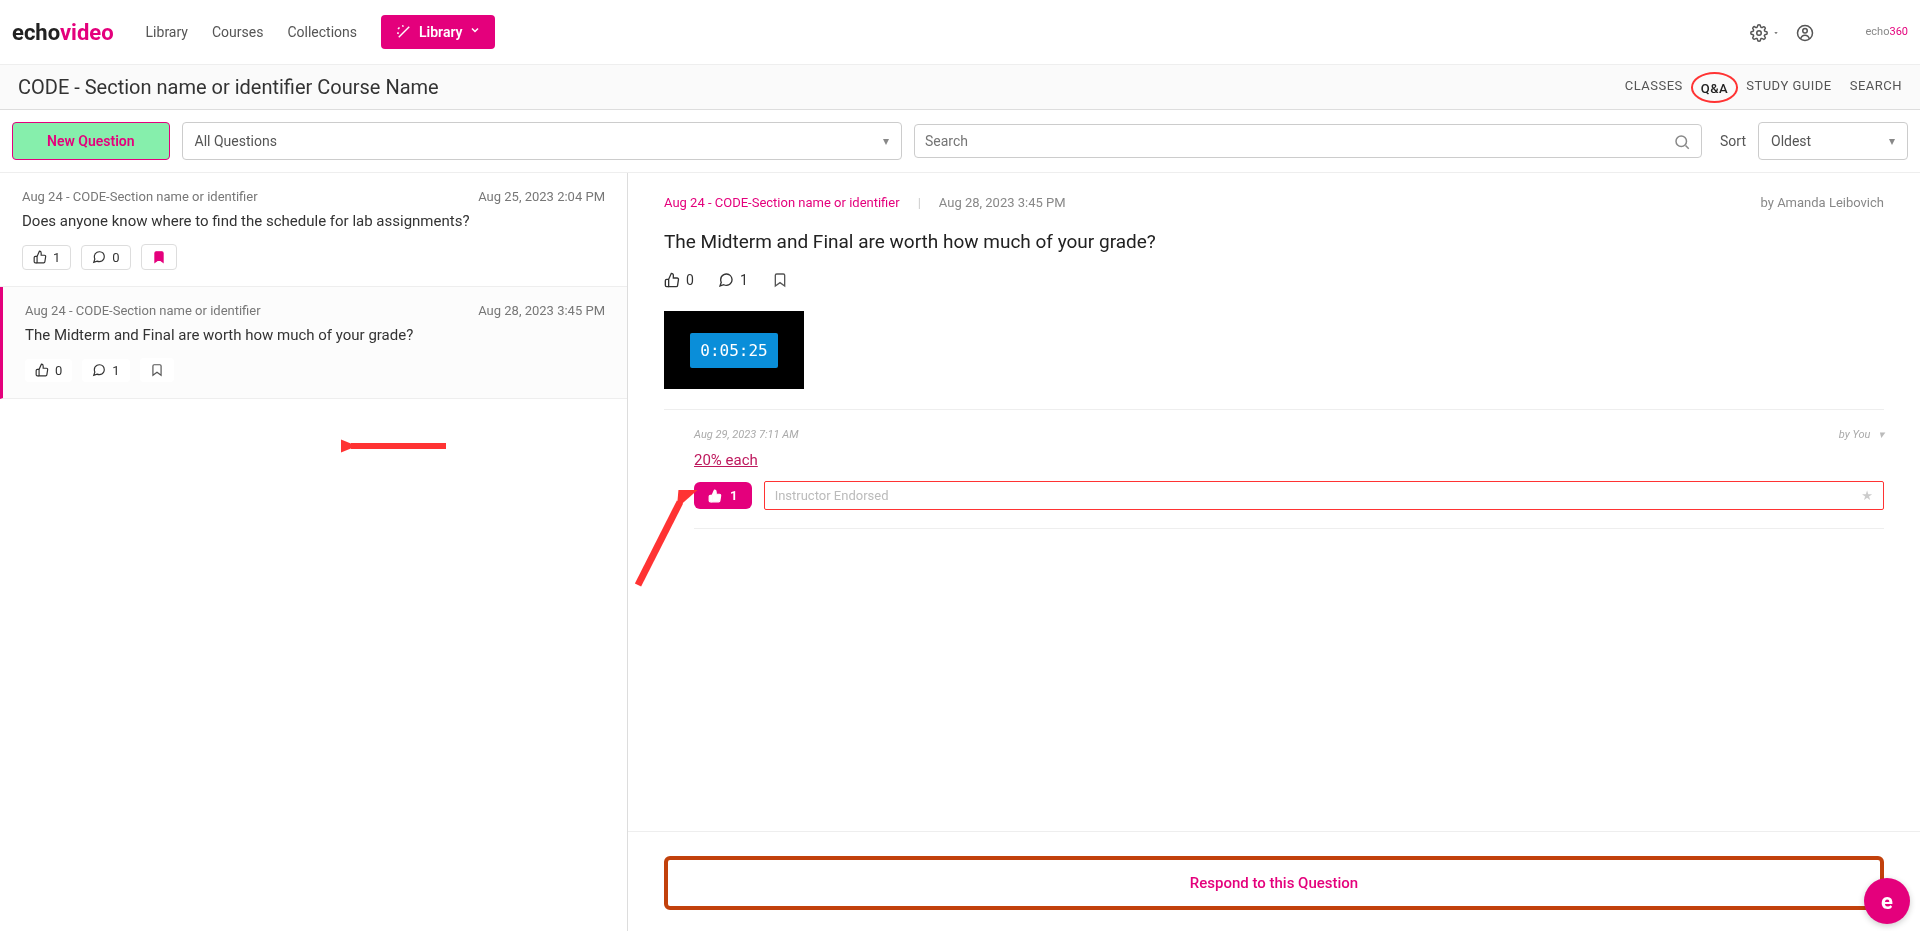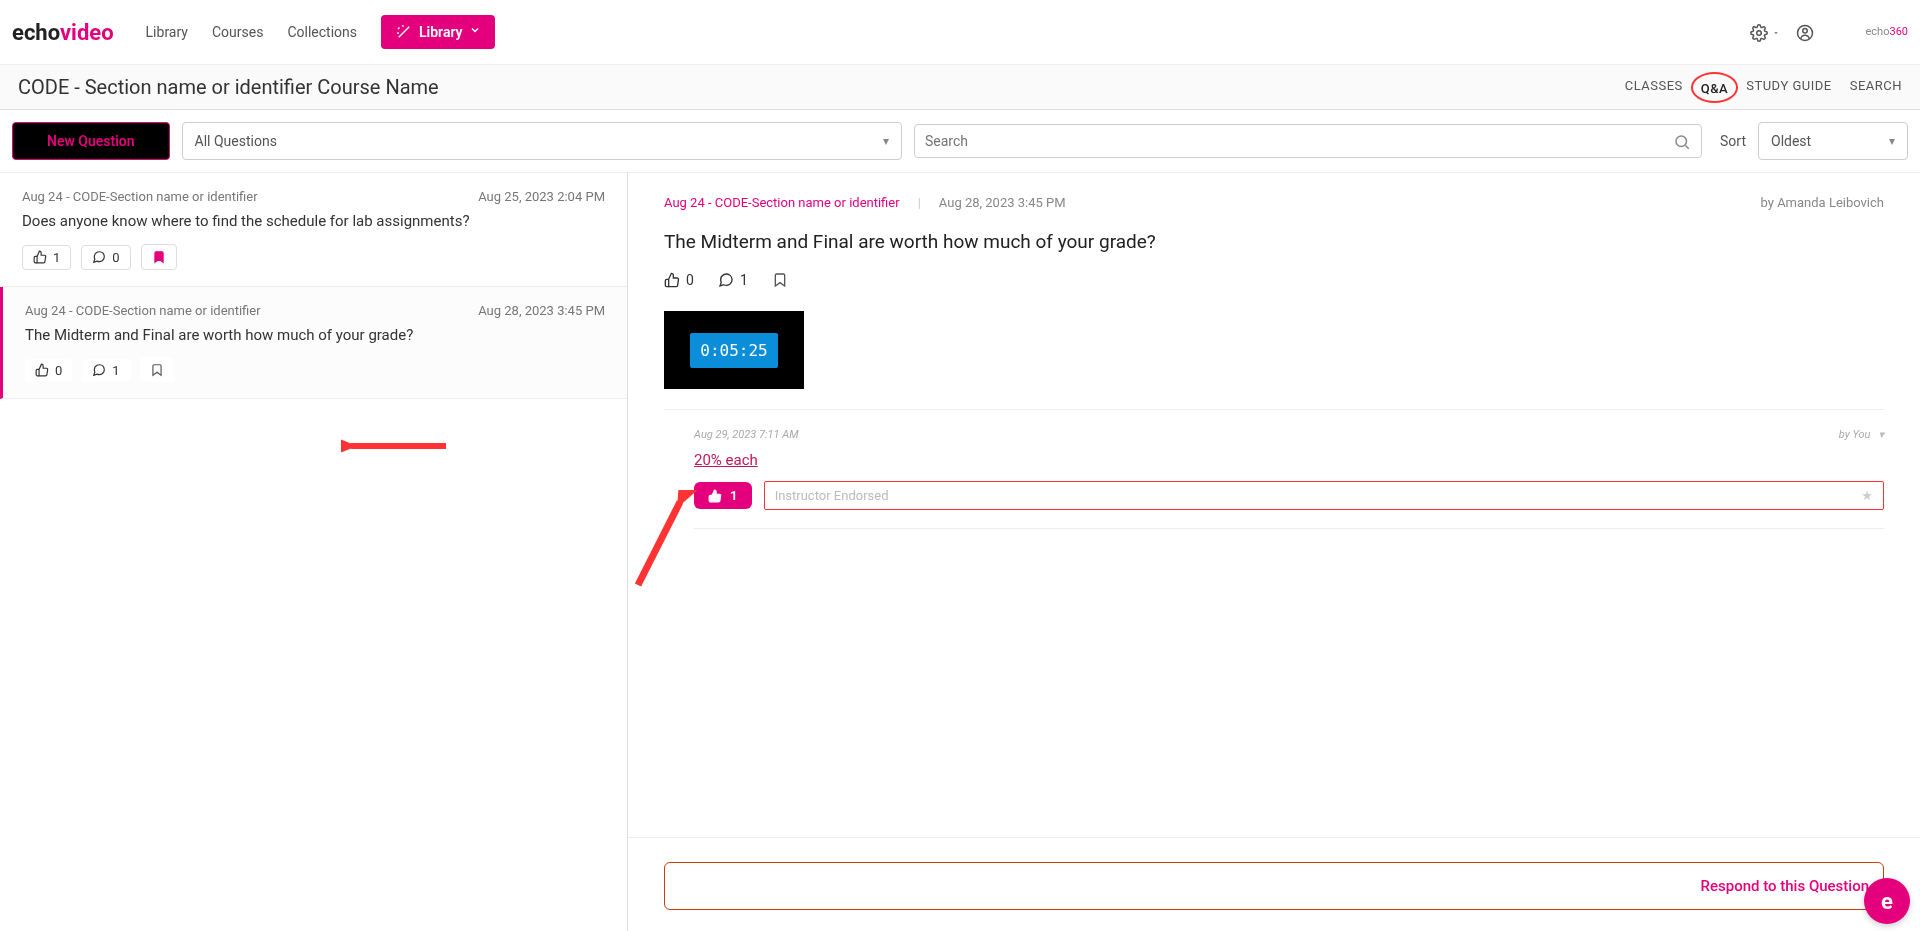--- a/index.html
+++ b/index.html
@@ -21,21 +21,21 @@
 .crumb-bar { display:flex; align-items:center; justify-content:space-between; border-bottom:1px solid #ddd; background:#fafafa; padding:10px 18px; }
 .crumb-title { font-size:20px; color:#333; }
 .crumb-tabs { display:flex; gap:18px; }
 .crumb-tabs a { color:#555; font-size:13px; letter-spacing:.5px; text-decoration:none; }
 .crumb-tabs a.active { color:#222; font-weight:500; }
 .qa-circle { position:relative; display:inline-block; }
 .qa-circle .ring { position:absolute; inset:-6px -10px; border:2px solid #f33; border-radius:50%; pointer-events:none; }
 
 
 .toolbar { display:flex; gap:12px; padding:12px; border-bottom:1px solid #eee; align-items:center; }
-.new-q-btn { border:1px solid #e4007c; color:#e4007c; background:#000000; font-weight:600; font-size:14px; padding:10px 34px; border-radius:4px; cursor:pointer; }
+.new-q-btn { border:1px solid #e4007c; color:#e4007c; background:#86efac; font-weight:600; font-size:14px; padding:10px 34px; border-radius:4px; cursor:pointer; }
 .dropdown, .search-box, .sort-dd { border:1px solid #ccc; border-radius:4px; background:#fff; display:flex; align-items:center; }
 .dropdown { flex:0 0 38%; padding:10px 12px; justify-content:space-between; color:#555; font-size:14px; cursor:pointer; }
 .search-box { flex:1; padding:6px 10px; }
 .search-box input { border:none; outline:none; width:100%; font-size:14px; color:#555; }
 .sort-label { color:#555; font-size:14px; margin-left:6px; }
 .sort-dd { padding:10px 12px; min-width:150px; justify-content:space-between; color:#555; font-size:14px; cursor:pointer; }
 .chev { font-size:12px; color:#888; }
 .search-ic { color:#888; }
 
 
@@ -73,21 +73,21 @@
 .response-block { padding:18px 36px 0 66px; }
 .resp-meta { display:flex; justify-content:space-between; color:#aaa; font-size:11px; margin-bottom:10px;font-style:italic; }
 .resp-text { color:#be185d; font-size:15px; margin-bottom:12px;text-decoration:underline; }
 .resp-row { display:flex; align-items:center; gap:12px; }
 .like-pill { background:#e4007c; color:#fff; border:none; border-radius:6px; padding:6px 14px; display:flex; align-items:center; gap:8px; font-weight:600; cursor:pointer; }
 .endorsed-box { flex:1; border:1px solid #f33; padding:6px 10px; color:#bbb; font-size:13px; display:flex; justify-content:space-between; align-items:center; border-radius:2px; }
 .endorsed-box .star { color:#ccc; }
 
 
 .respond-bar { margin-top:auto; padding:24px 36px; border-top:1px solid #eee; }
-.respond-btn { width:100%; border:1px solid #c2410c; color:#e4007c; background:#fff; border-radius:6px; padding:14px; font-size:15px; font-weight:500; cursor:pointer;text-align:right; }
+.respond-btn { width:100%; border:4px solid #c2410c; color:#e4007c; background:#fff; border-radius:6px; padding:14px; font-size:15px; font-weight:500; cursor:pointer; }
 
 
 .chat-fab { position:absolute; right:10px; bottom:10px; width:46px; height:46px; border-radius:50%; background:#e4007c; color:#fff; display:flex; align-items:center; justify-content:center; font-weight:700; font-size:22px; cursor:pointer; box-shadow:0 2px 6px rgba(0,0,0,.2); }
 
 
 .arrow { position:absolute; pointer-events:none; }
 .arrow.a1 { left:338px; top:145px; }
 </style>
 </head>
 <body>

